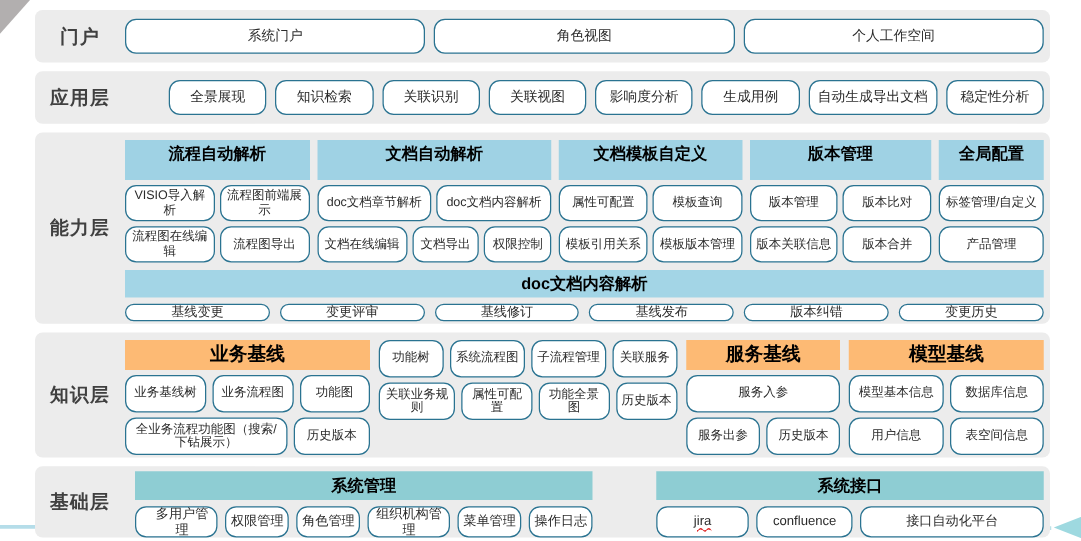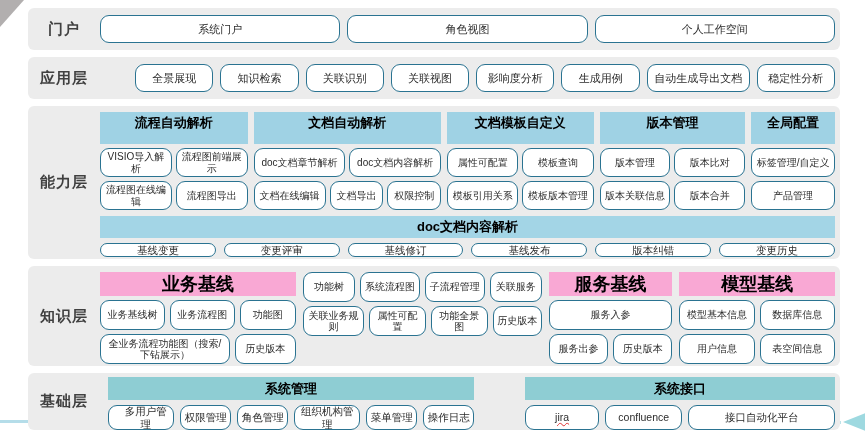--- a/index.html
+++ b/index.html
@@ -35,21 +35,21 @@
   .group-header{background:#9fd2e4;font-weight:bold;font-size:13px;color:#000;
     text-align:center;height:32px;line-height:22px;flex:none;white-space:nowrap;overflow:hidden;}
   .group-row{display:flex;gap:4px;height:29px;flex:none;}
   .cap-groups .node{font-size:10px;}
   .baseline-header{background:#a3d5e6;font-weight:bold;font-size:13px;color:#000;
     text-align:center;height:22px;line-height:22px;margin-top:6px;}
   .baseline-row{display:flex;gap:8px;height:14px;margin-top:5px;}
   .baseline-row .node{font-size:10.5px;}
   
   .kn-groups{display:flex;gap:7px;margin-top:6px;}
-  .kn-groups .group-header{background:#f9a8d4;height:24px;line-height:24px;font-size:18px;}
+  .kn-groups .group-header{background:#fdba74;height:24px;line-height:24px;font-size:15px;}
   .kn-groups .group-row{height:30px;gap:5px;margin-top:0;}
   .kn-groups .group{gap:4px;}
   .kn-groups .node{font-size:10px;}
   
   .fd-content{display:flex;gap:51px;padding-top:4px;padding-left:8px;}
   .fd-group{display:flex;flex-direction:column;gap:5px;min-width:0;}
   .fd-group .group-header{background:#8ecdd3;height:23px;line-height:23px;font-size:13px;}
   .fd-row{display:flex;gap:6px;height:25px;}
   .fd-row .node{font-size:10.5px;}
   .spellcheck{text-decoration:underline;text-decoration-style:wavy;text-decoration-color:#e03030;text-decoration-thickness:1px;}

